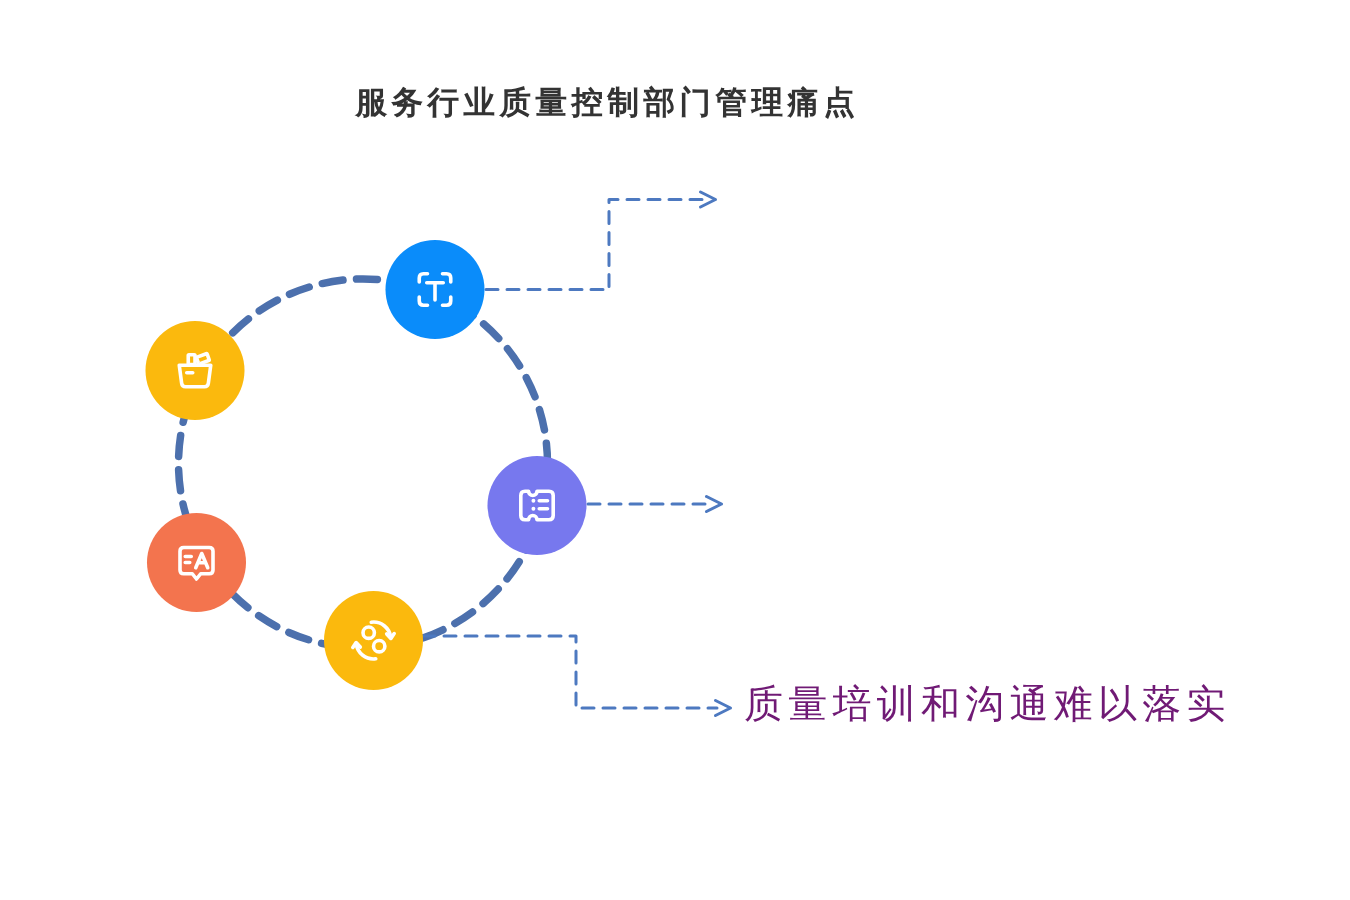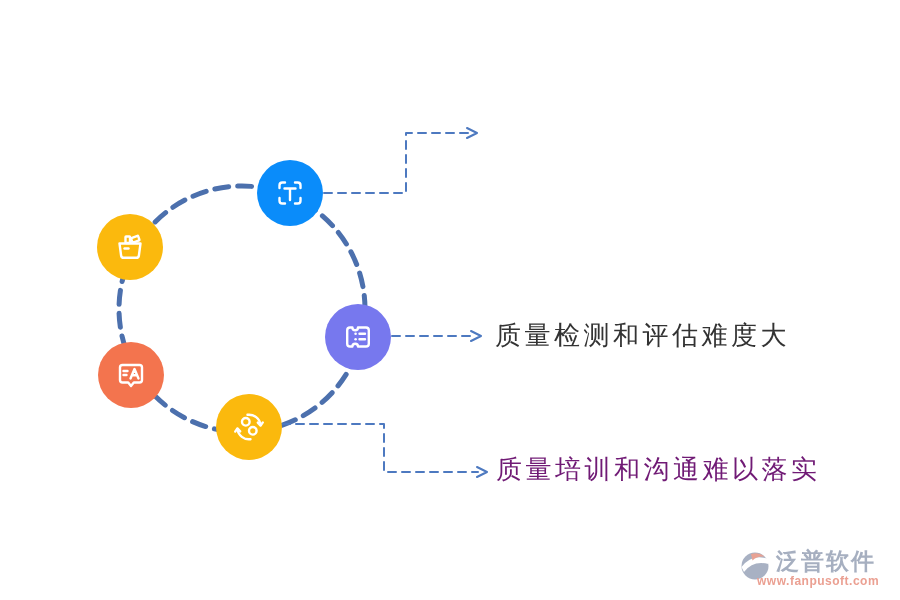--- a/index.html
+++ b/index.html
@@ -28,20 +28,21 @@
   #wm-url{
     position:absolute;left:17px;top:26px;font-size:12px;font-weight:bold;
     letter-spacing:0.5px;white-space:nowrap;line-height:1;
   }
 </style>
 </head>
 <body>
 
 <div id="page">
 
+  <div id="title">服务行业质量控制部门管理痛点</div>
 
   <svg id="diagram-svg" width="900" height="600" viewBox="0 0 900 600">
 
     <circle cx="242" cy="309" r="123" fill="none" stroke-width="5" stroke-dasharray="14 9" stroke-linecap="round" stroke="#4C70AD"></circle>
 
     <g fill="none" stroke-width="2" stroke-linecap="round" stroke-linejoin="round" stroke="#4D79C0">
       <path d="M324 193 H406 V133 H468" stroke-dasharray="8 6"></path>
       <path d="M467 128 L477 133 L467 138"></path>
     </g>
 
@@ -101,26 +102,16 @@
         <circle cx="14.8" cy="12.8" r="3.8"></circle>
         <circle cx="21.8" cy="21.8" r="3.8"></circle>
         <path d="M16.5 5.8 A11.5 11.5 0 0 1 29.5 16"></path>
         <path d="M26.8 13.6 L29.6 16.6 L31.8 13.4"></path>
         <path d="M19.5 30.2 A11.5 11.5 0 0 1 6.5 20"></path>
         <path d="M9.2 22.4 L6.4 19.4 L4.2 22.6"></path>
       </g>
     </g>
   </svg>
 
-  <div class="pain-label" id="label-2" style="color: rgb(51, 51, 51);">质量检测和评估难度大</div>
   <div class="pain-label" id="label-3" style="color: #701a75;">质量培训和沟通难以落实</div>
 
-  <div id="watermark">
-    <svg id="wm-logo" width="30" height="30" viewBox="0 0 30 30">
-      <circle cx="15" cy="15" r="13.5" fill="#A8B1C3"></circle>
-      <path d="M1.5 16 Q12 2 28.5 8 L28.5 13 Q13 9 4 21 Z" fill="#ffffff"></path>
-      <path d="M11 3 Q19 0.5 24.5 5.5 Q16.5 5 12.5 9.5 Z" fill="#E8A294"></path>
-    </svg>
-    <div id="wm-brand" style="color: rgb(166, 175, 192);">泛普软件</div>
-    <div id="wm-url" style="color: rgb(235, 160, 146);">www.fanpusoft.com</div>
-  </div>
 
 </div>
 
 </body></html>

